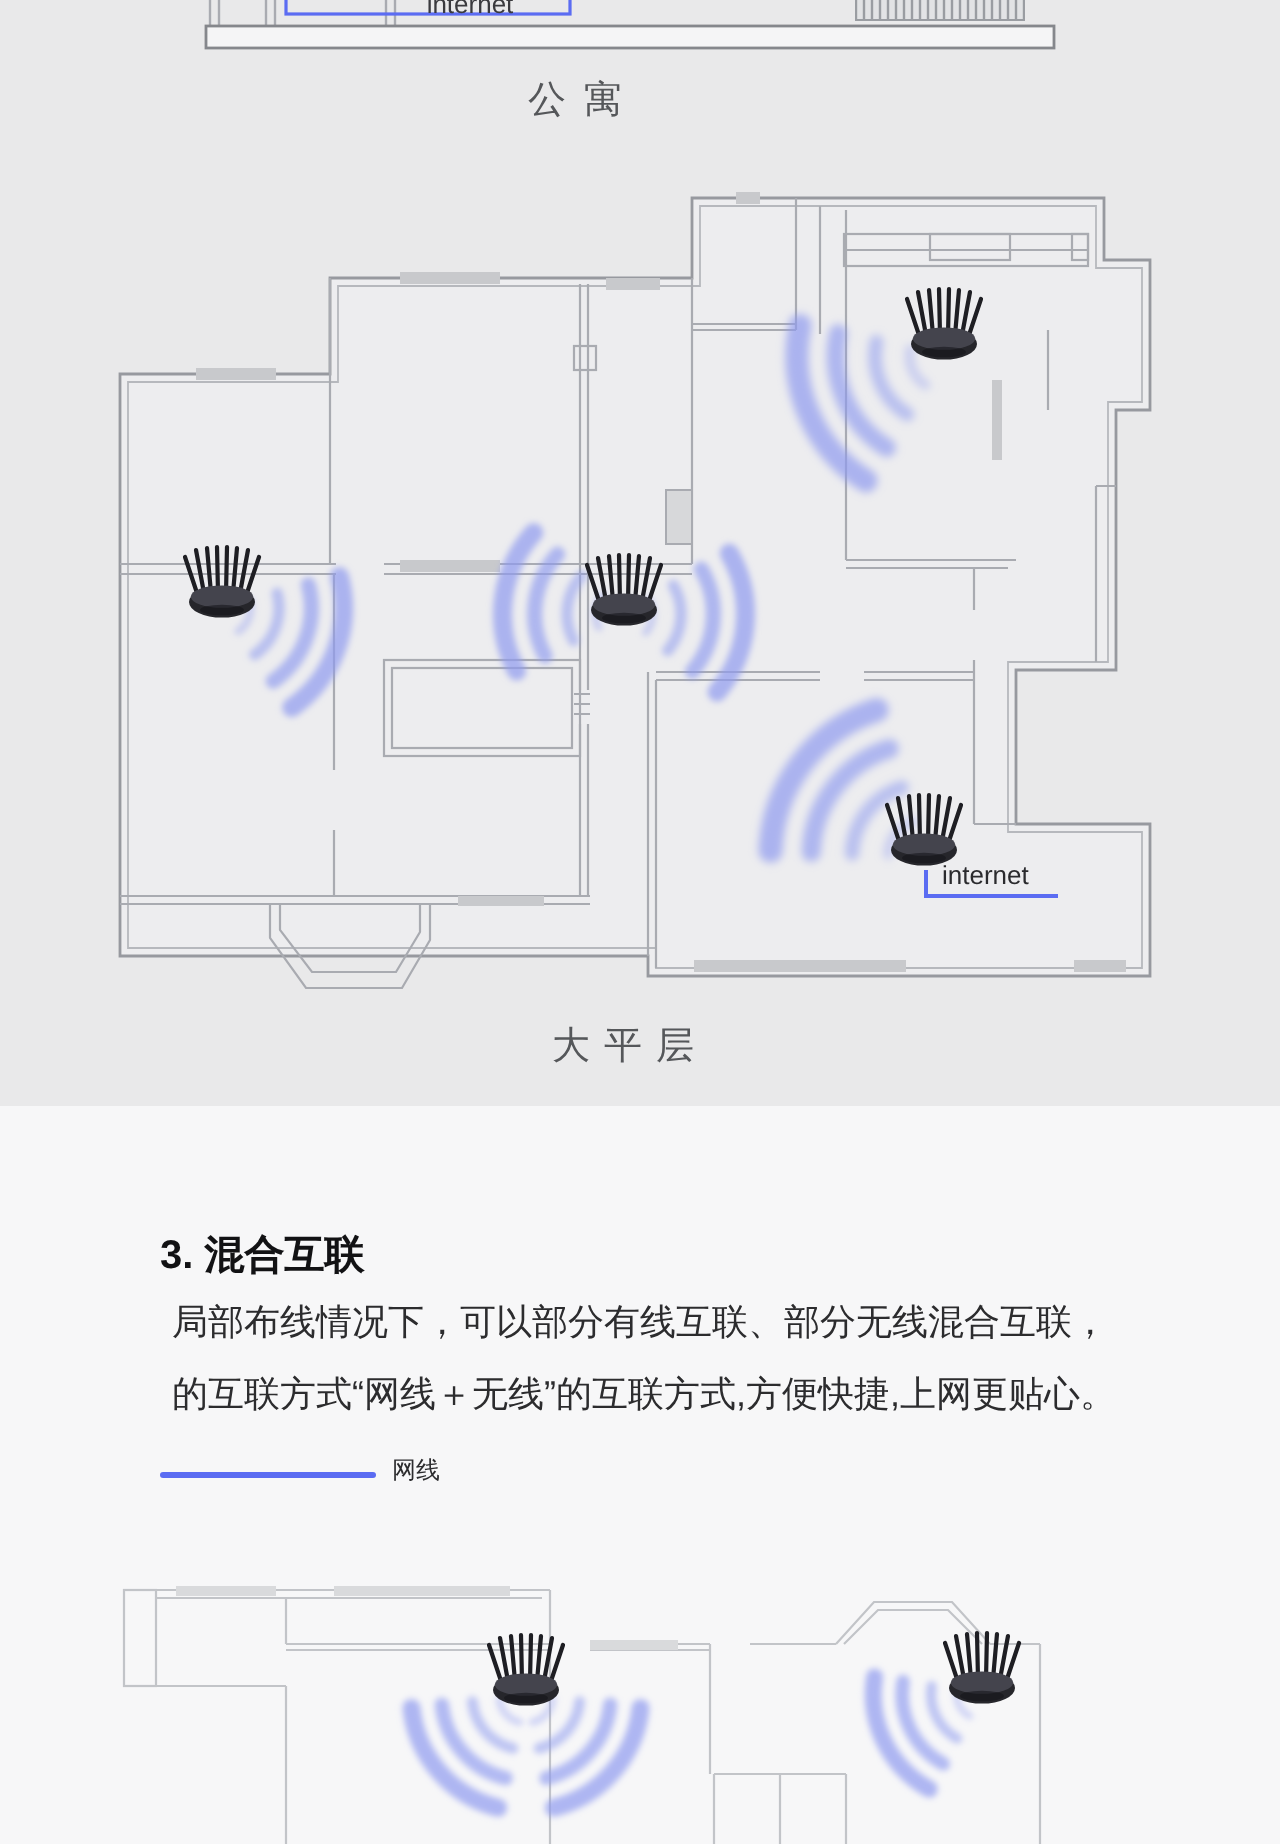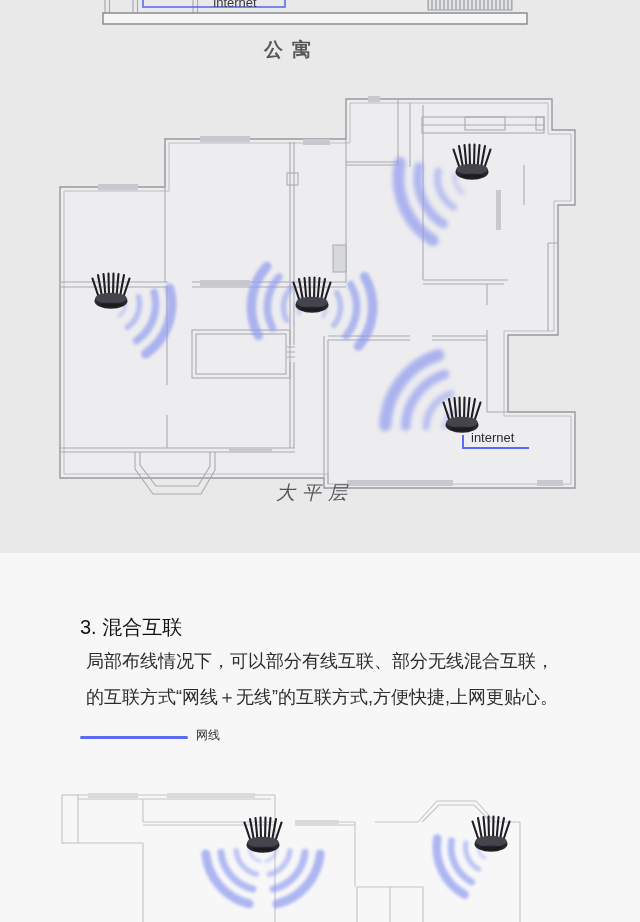--- a/index.html
+++ b/index.html
@@ -24,29 +24,29 @@
     background:var(--bg-bottom);
   }
   .caption{
     position:absolute;
     font-size:19px;
     color:#55575a;
     letter-spacing:9px;
     white-space:nowrap;
     transform:translateX(-50%);
   }
-  #caption-apartment{left:292px;top:37px;font-weight:bold;}
-  #caption-flat{left:315px;top:480px;letter-spacing:7px;font-style:italic;}
+  #caption-apartment{left:292px;top:37px;}
+  #caption-flat{left:315px;top:510px;letter-spacing:7px;}
   svg{position:absolute;display:block;}
   #top-plan{left:95px;top:0;}
   #main-plan{left:50px;top:90px;}
   #bottom-plan{left:58px;top:790px;}
   .h3-heading{
     position:absolute;left:80px;top:614px;
-    font-size:20px;font-weight:normal;color:#121214;
+    font-size:20px;font-weight:bold;color:#121214;
     white-space:nowrap;
   }
   .body-line{
     position:absolute;left:86px;
     font-size:18px;color:#2c2c2e;
     white-space:nowrap;
   }
   #body-line1{top:649px;}
   #body-line2{top:685px;}
   .legend-line{

